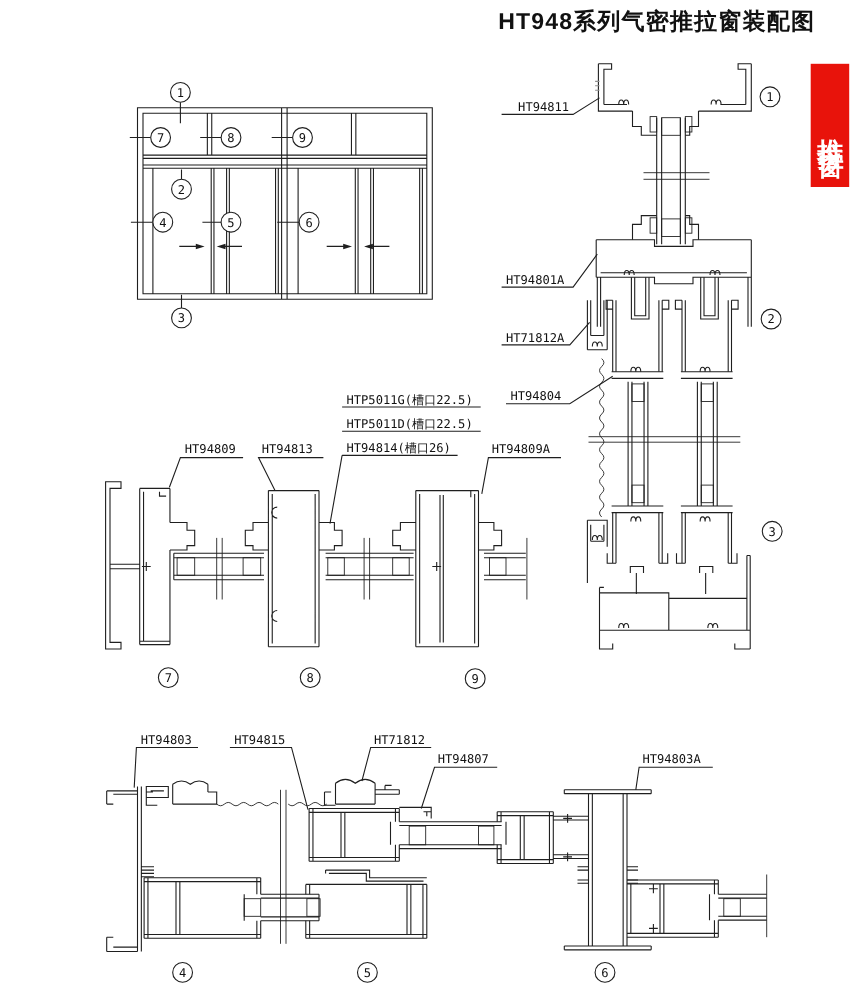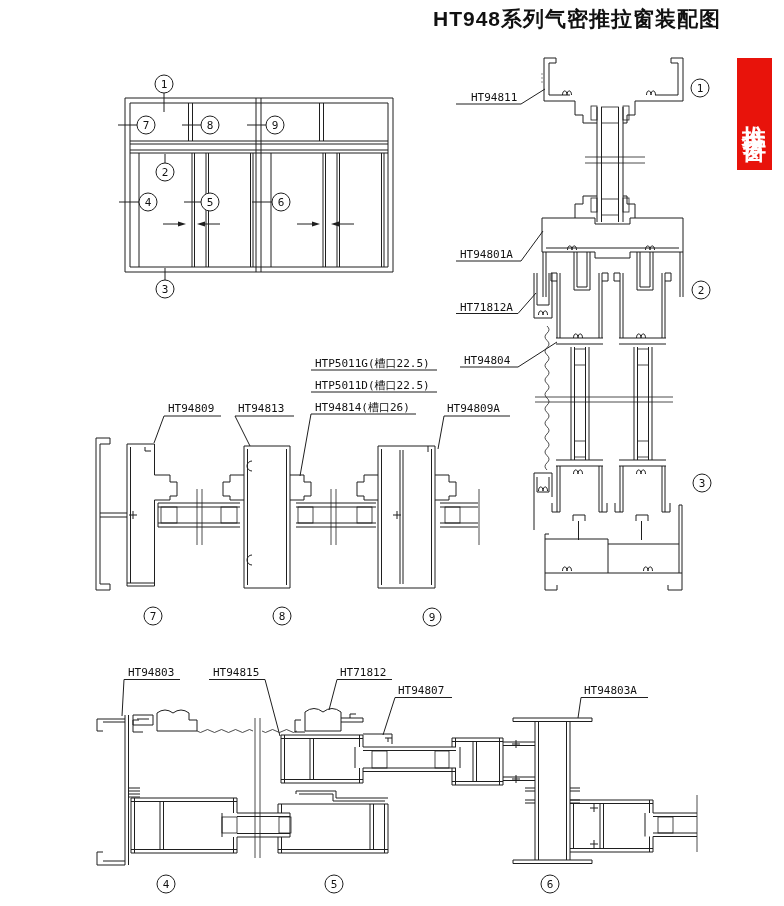--- a/index.html
+++ b/index.html
@@ -1,18 +1,18 @@
 <!DOCTYPE html>
 <html><head>
 <meta charset="utf-8">
 <style>
   html,body{margin:0;padding:0;background:#fff;}
   .page{position:relative;width:784px;height:906px;background:#ffffff;overflow:hidden;
         font-family:"Liberation Sans", sans-serif;}
-  .title{position:absolute;left:412px;top:5px;width:330px;text-align:center;
+  .title{position:absolute;left:432px;top:5px;width:330px;text-align:center;
          font-size:21px;font-weight:bold;color:#111;letter-spacing:1px;}
   .side-tab{position:absolute;left:737px;top:58px;width:35px;height:112px;
             display:flex;align-items:center;justify-content:center;}
   .side-tab-inner{writing-mode:vertical-rl;text-orientation:upright;
             color:#fff;font-size:24px;font-weight:bold;letter-spacing:5px;line-height:35px;}
   svg{position:absolute;left:0;top:0;}
   svg text{font-family:"DejaVu Sans Mono", monospace;font-size:11px;fill:#111;}
   svg text.balloon-num{font-size:11px;text-anchor:middle;}
   .ln{stroke:#1f1f1f;stroke-width:1;fill:none;}
   .lt{stroke:#1f1f1f;stroke-width:0.8;fill:none;}

